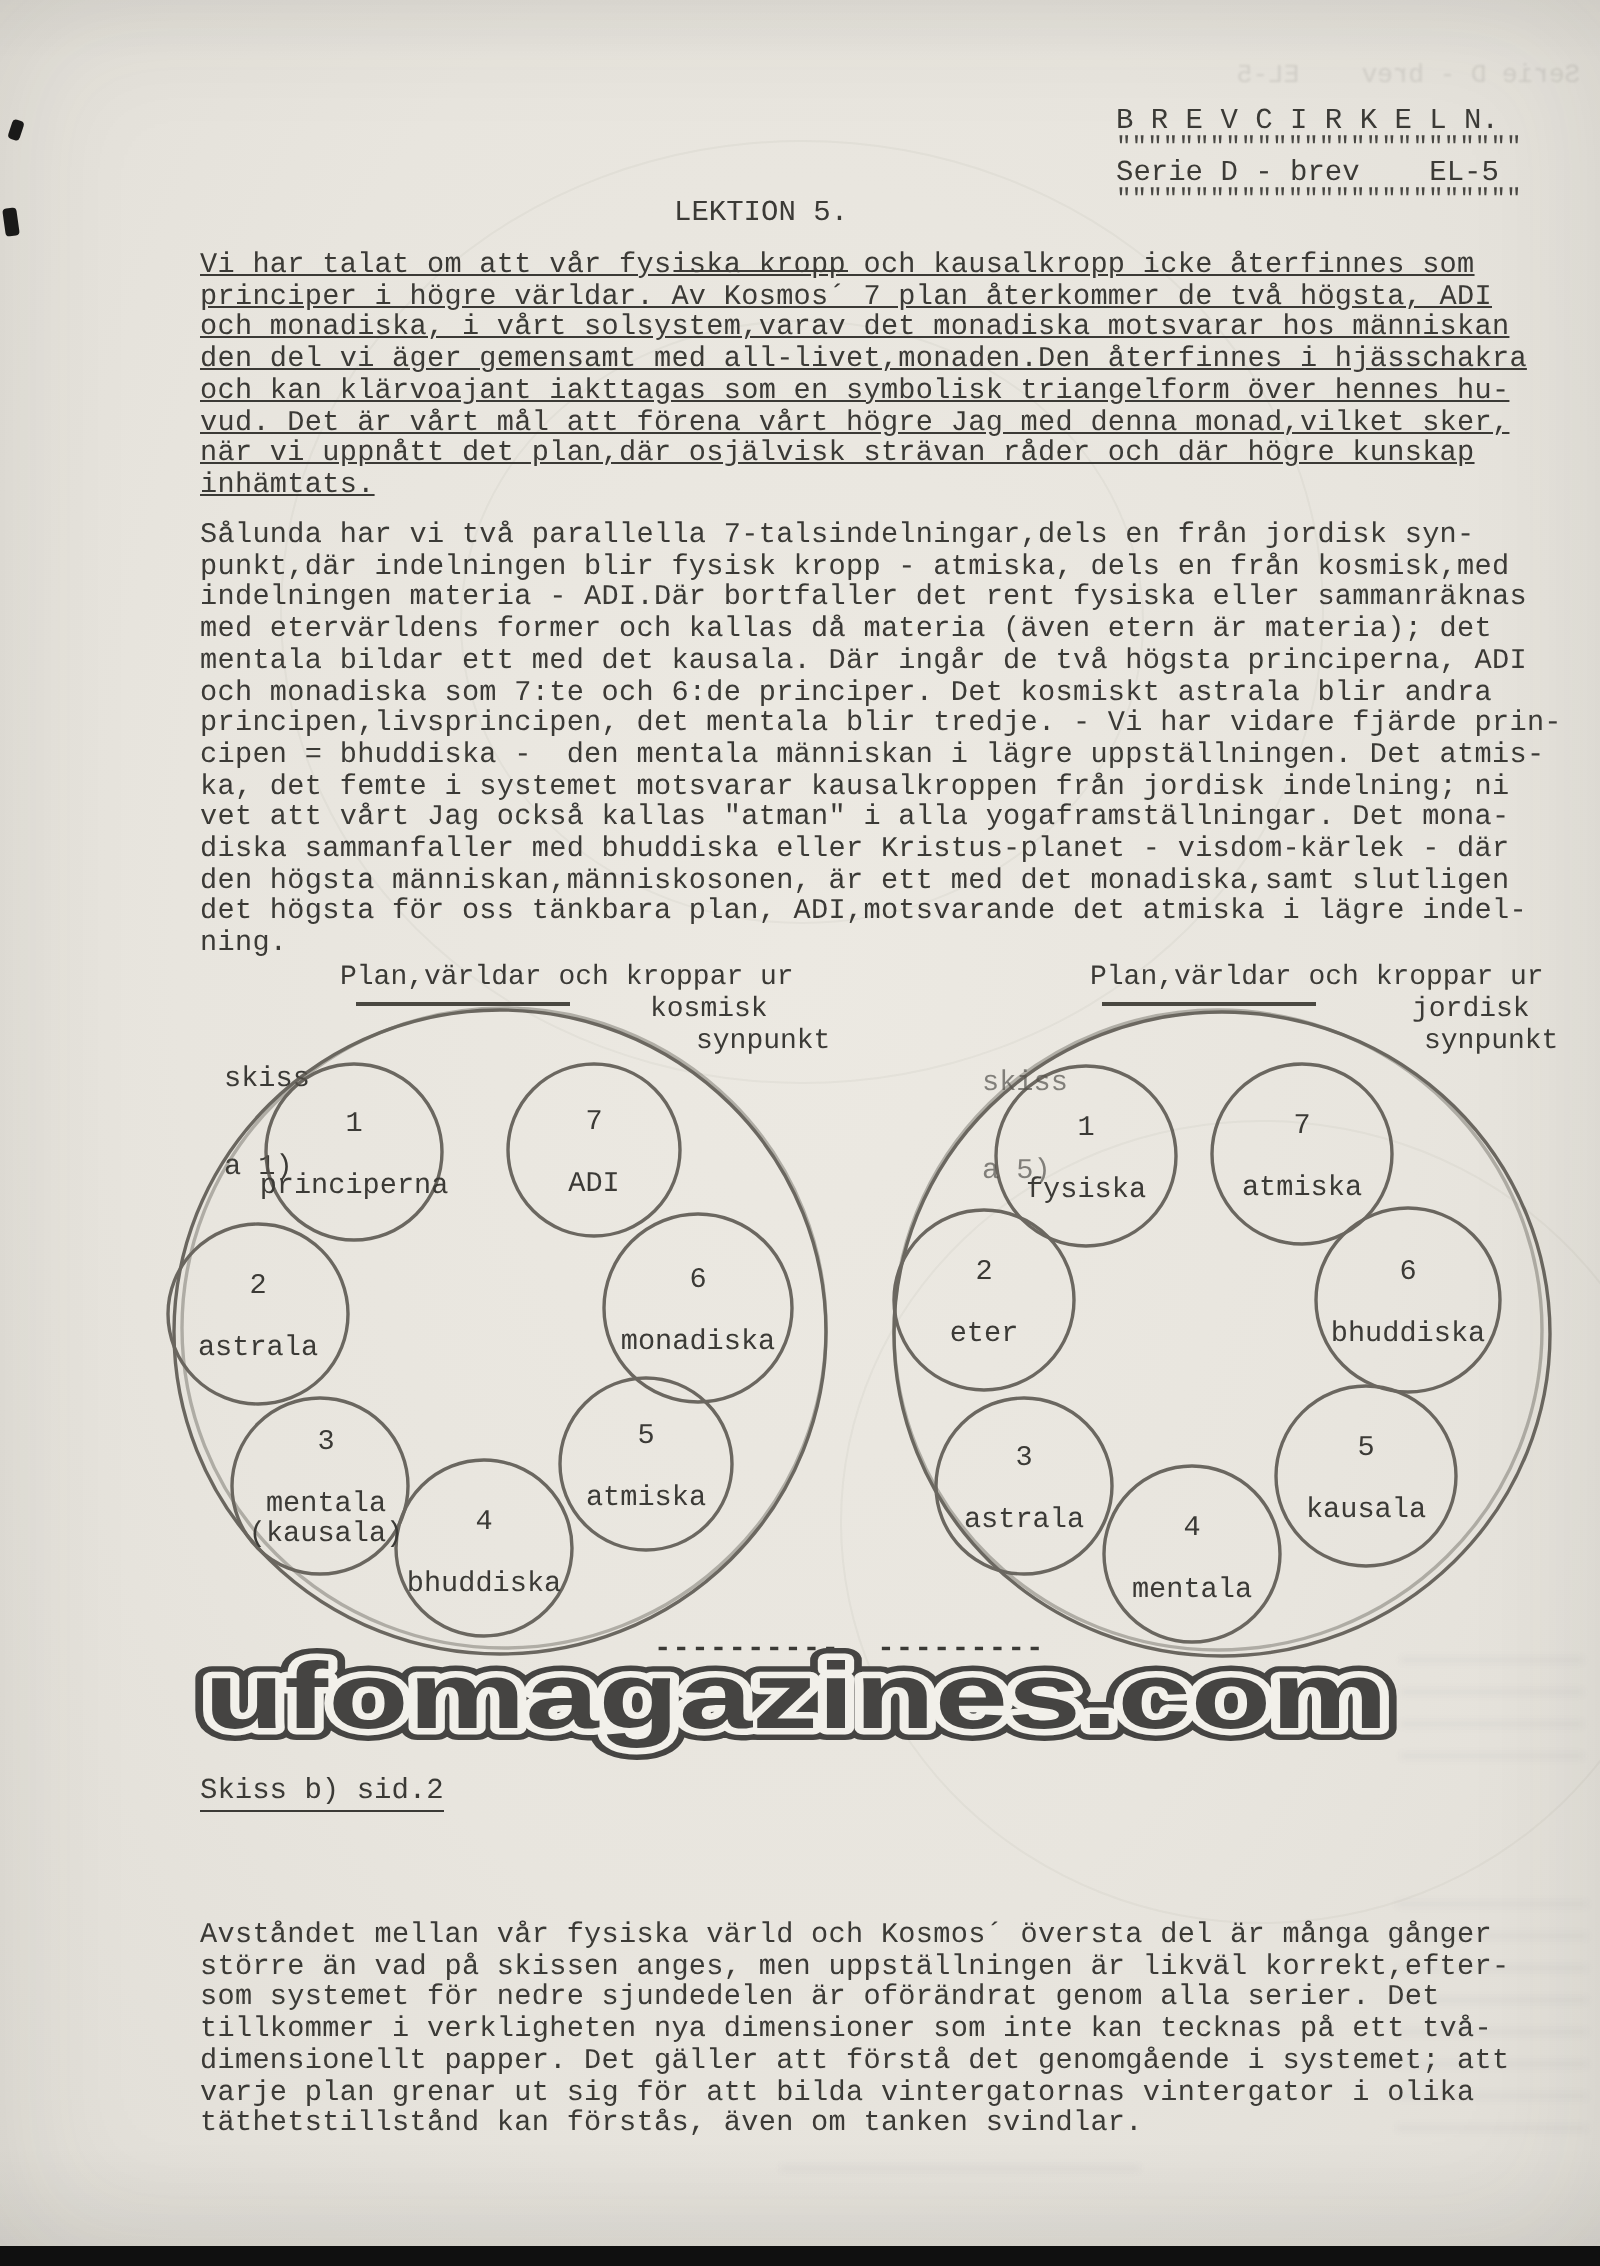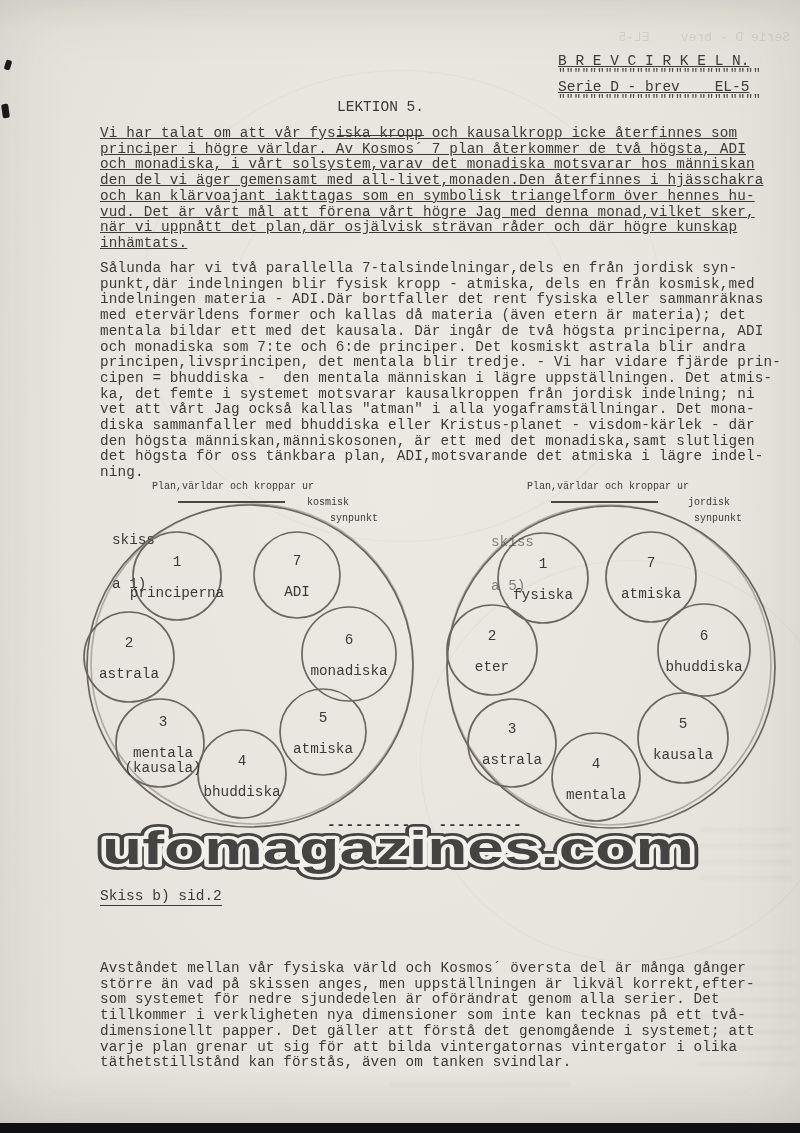--- a/index.html
+++ b/index.html
@@ -14,25 +14,25 @@
     box-shadow: inset 0 0 70px rgba(60,55,45,0.10);
     overflow:hidden;
     font-family:"Liberation Mono","DejaVu Sans Mono",monospace;
     color:#3b3a36;
   }
   .tw{ position:absolute; font-size:14.3px; line-height:15.7px; letter-spacing:0.15px; white-space:pre; }
   .faint-arc{ position:absolute; border:1.5px solid rgba(70,65,55,0.045); border-radius:50%; }
   .smudge{ position:absolute; filter:blur(1.6px); opacity:.6;
     background:repeating-linear-gradient(180deg, rgba(95,95,115,0.08) 0 4px, rgba(0,0,0,0) 4px 16px); }
   .header-block{ position:absolute; left:558px; top:54px; }
-  .header-line{ font-size:14.5px; line-height:15px; white-space:pre;text-decoration:underline; }
+  .header-line{ font-size:14.5px; line-height:15px; white-space:pre; }
   .marks-row{ font-size:13px; line-height:9px; letter-spacing:0px; white-space:pre; opacity:.92; }
   .lesson-title{ position:absolute; left:337px; top:99px; font-size:14.5px;
     border-bottom:1.6px solid #3b3a36; padding-bottom:20px; white-space:pre; }
-  .diagram-caption{ position:absolute; font-size:10px; white-space:pre; }
+  .diagram-caption{ position:absolute; font-size:14px; white-space:pre;margin-left:18px; }
   .caption-underline{ position:absolute; height:1.8px; background:#4a4841; }
   .skiss-label{ position:absolute; font-size:14.3px; line-height:14.5px; white-space:pre; }
   .circle-label{ position:absolute; transform:translate(-50%,-50%); text-align:center;
     font-size:14.3px; line-height:15.5px; white-space:pre-line; }
   .dashes{ position:absolute; left:327px; top:817px; font-weight:bold; font-size:14.5px;
     letter-spacing:0.6px; white-space:pre; }
   .skiss-b{ position:absolute; left:100px; top:856px; font-size:14.5px;
     border-bottom:1.6px solid #3b3a36; padding-bottom:1px; white-space:pre;margin-top:32px; }
   .svg-layer{ position:absolute; left:0; top:0; }
   .watermark-svg{ position:absolute; left:84px; top:816px; }

